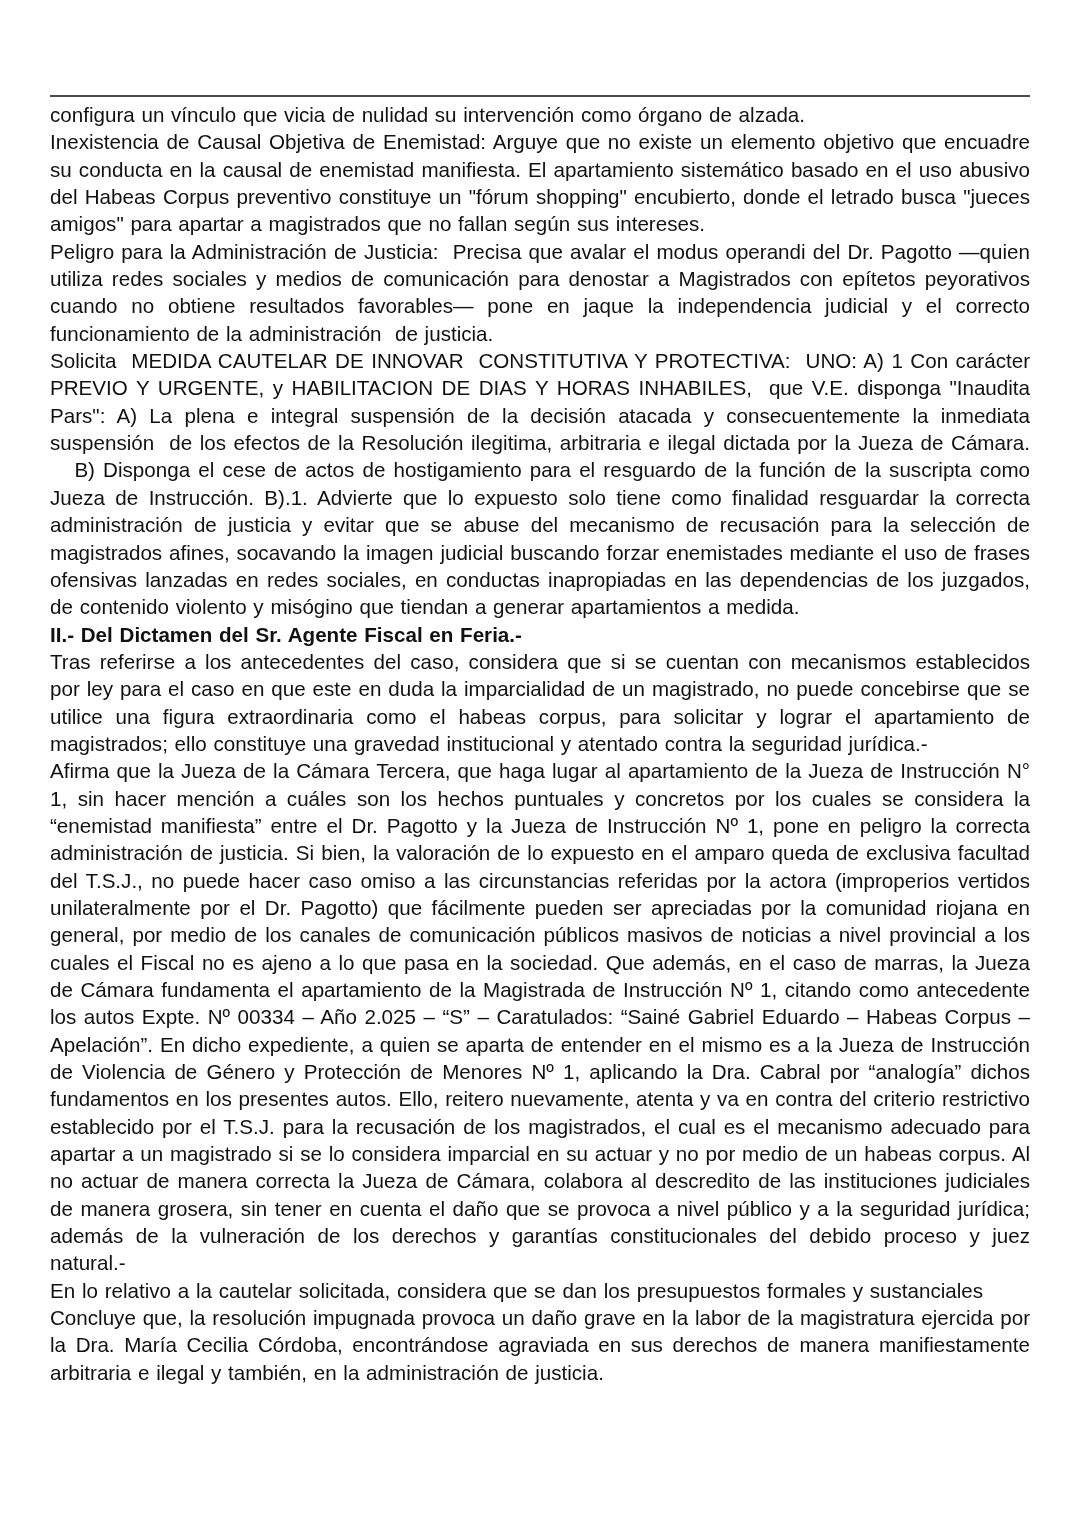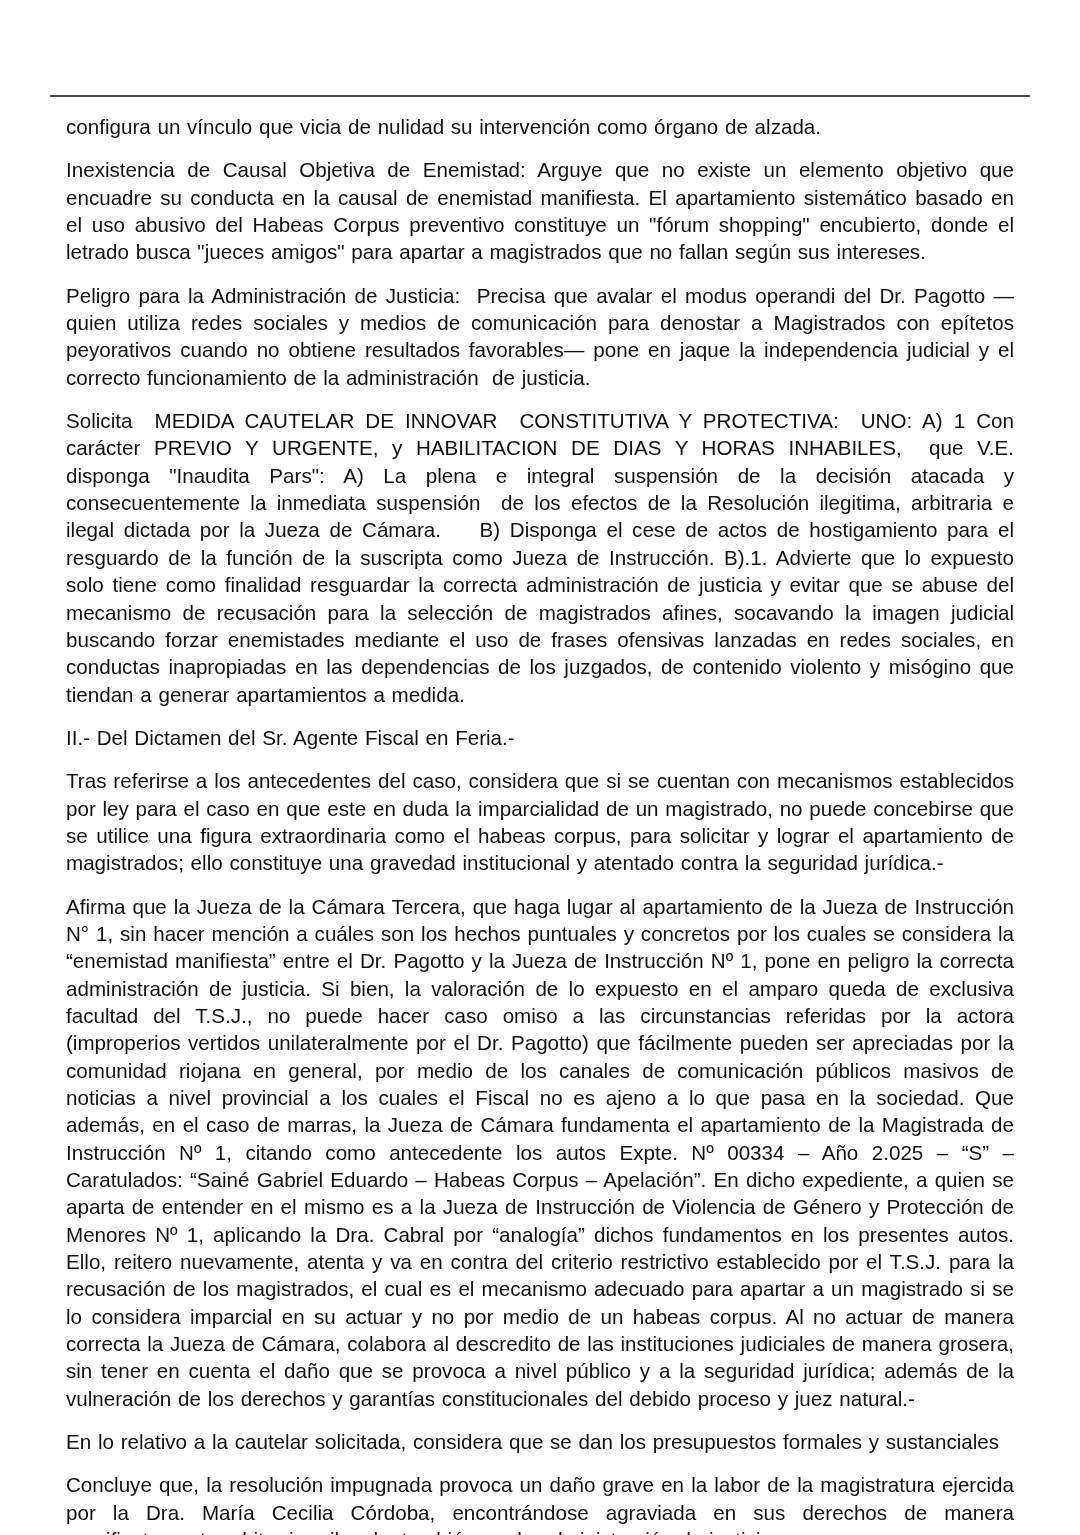--- a/index.html
+++ b/index.html
@@ -27,29 +27,29 @@
     margin-top: 95px;
     border: none;
     border-top: 2px solid #4a4a4a;
     height: 0;
   }
   .doc-body {
     margin-top: 4px;
     color: #111111;
   }
   .para {
-    margin: 16px;
+    margin: 0;
     padding: 0;
     font-size: 20.6px;
     line-height: 27.35px;
     text-align: justify;
     word-spacing: 1px;
   }
   .para.bold {
-    font-weight: normal;
+    font-weight: bold;
   }
 </style>
 </head>
 <body>
 
 <div class="page">
   <div class="top-rule"></div>
   <div class="doc-body">
       <p class="para">configura un vínculo que vicia de nulidad su intervención como órgano de alzada.</p>
       <p class="para">Inexistencia de Causal Objetiva de Enemistad: Arguye que no existe un elemento objetivo que encuadre su conducta en la causal de enemistad manifiesta. El apartamiento sistemático basado en el uso abusivo del Habeas Corpus preventivo constituye un "fórum shopping" encubierto, donde el letrado busca "jueces amigos" para apartar a magistrados que no fallan según sus intereses.</p>

